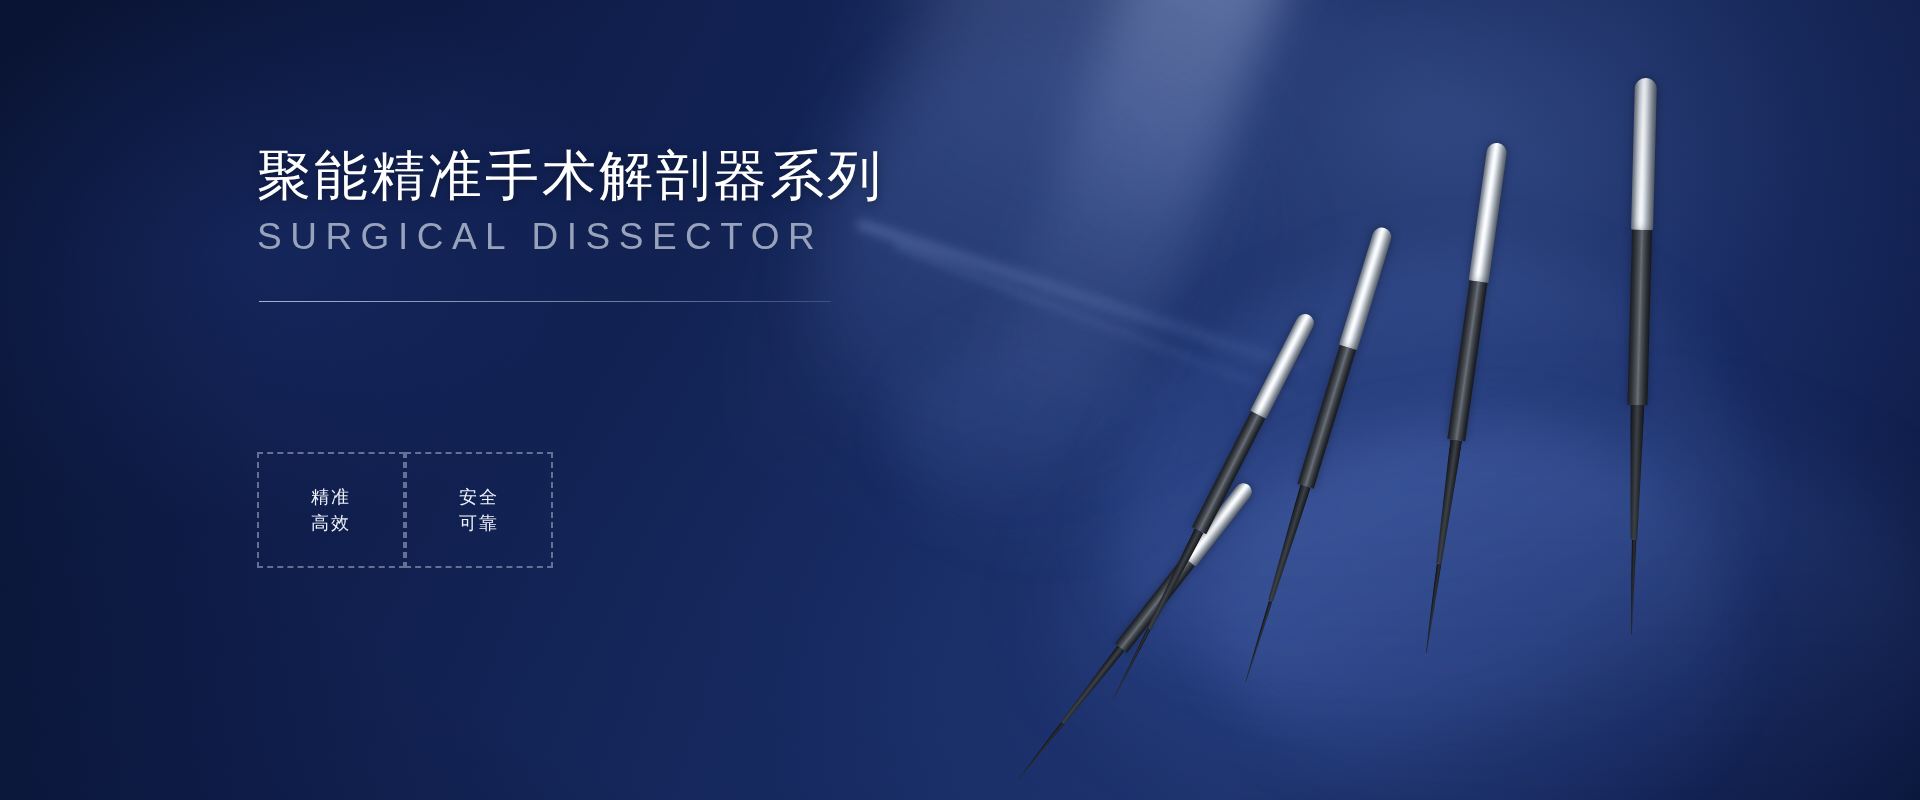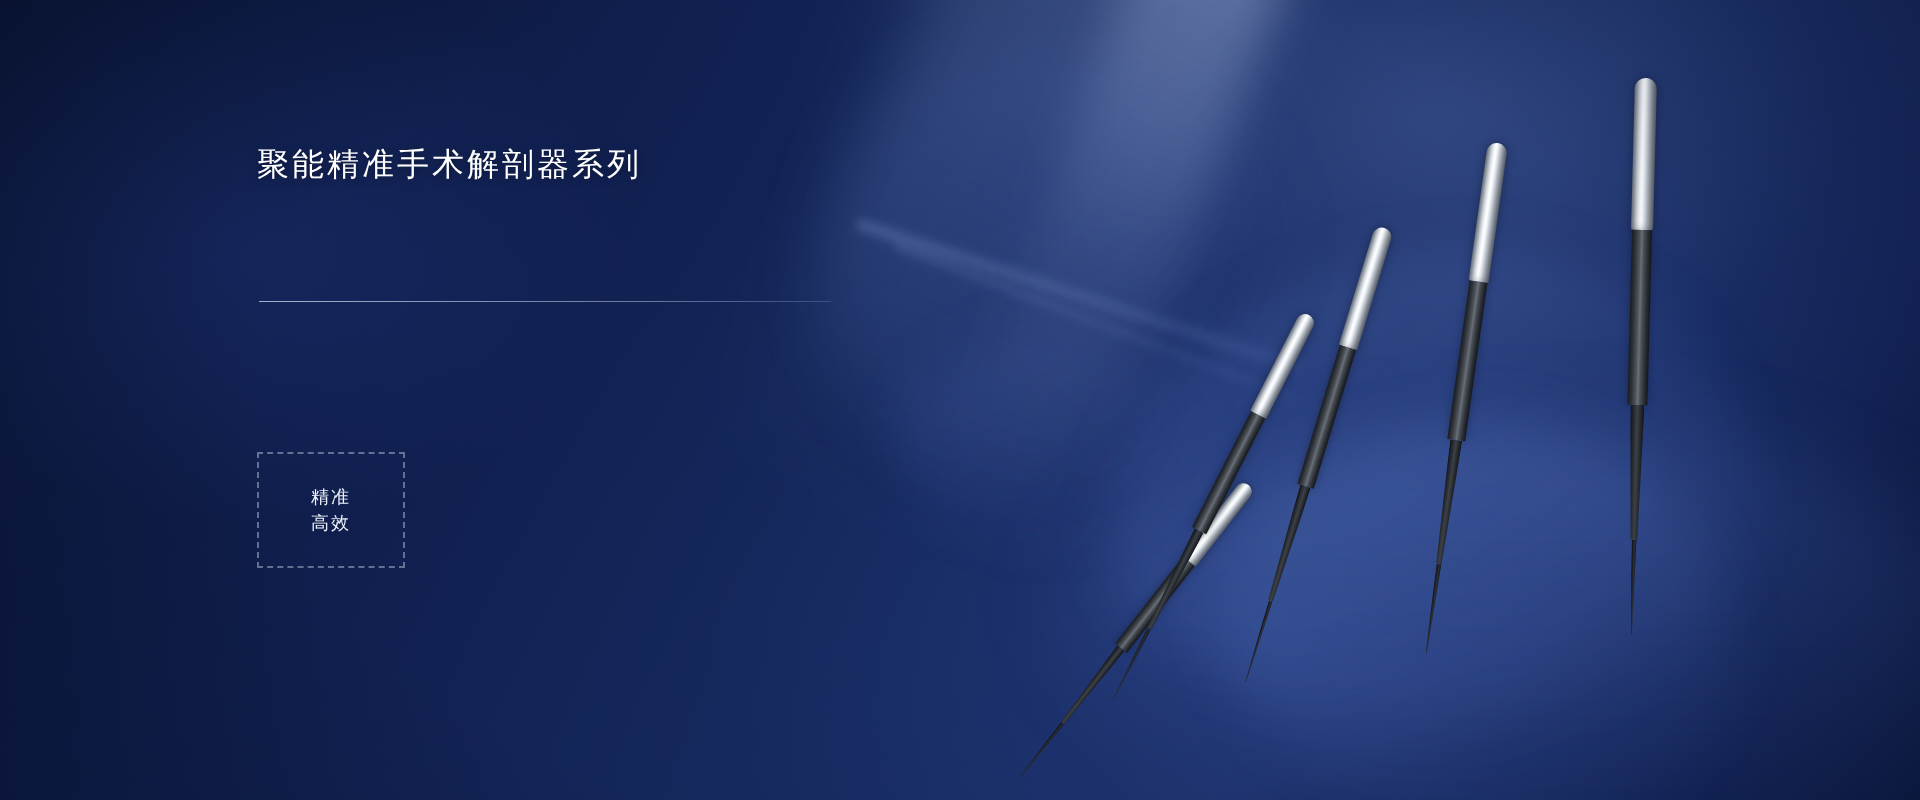--- a/index.html
+++ b/index.html
@@ -68,21 +68,21 @@
   .vignette{
     position:absolute; inset:0;
     background:radial-gradient(ellipse 1450px 900px at 50% 50%, rgba(0,0,0,0) 48%, rgba(4,10,32,0.45) 100%);
   }
 
   
   .content{ position:absolute; left:257px; top:0; width:620px; height:800px; }
 
   .title{
     position:absolute; top:148px; left:0;
-    font-size:32px; line-height:1; letter-spacing:3px;
+    font-size:54px; line-height:1; letter-spacing:3px;
     color:#ffffff; font-weight:400; white-space:nowrap;
     text-shadow:0 2px 10px rgba(0,0,0,0.35);
   }
   .subtitle{
     position:absolute; top:218px; left:0;
     font-size:37px; line-height:1; letter-spacing:8.5px;
     color:#98a3bb; font-weight:400; white-space:nowrap;
   }
   .divider{
     position:absolute; top:301px; left:2px; width:572px; height:1px;
@@ -195,29 +195,34 @@
     </div>
 
   </div>
 
   <div class="vignette"></div>
 
   <div class="content">
 
     <h1 class="title">聚能精准手术解剖器系列</h1>
 
+    <div class="subtitle">SURGICAL DISSECTOR</div>
 
     <div class="divider"></div>
 
 
     <div class="features">
 
       <div class="feature-box dim">
         <span class="feature-line">精准</span>
         <span class="feature-line">高效</span>
       </div>
 
 
+      <div class="feature-box dim">
+        <span class="feature-line">安全</span>
+        <span class="feature-line">可靠</span>
+      </div>
 
     </div>
   </div>
 
 </div>
 
 </body></html>

